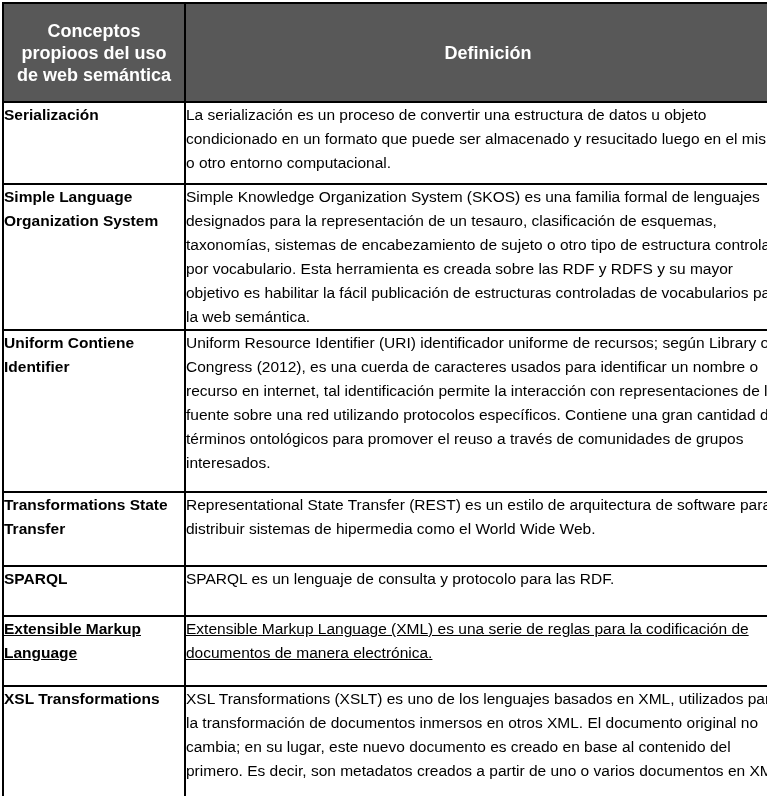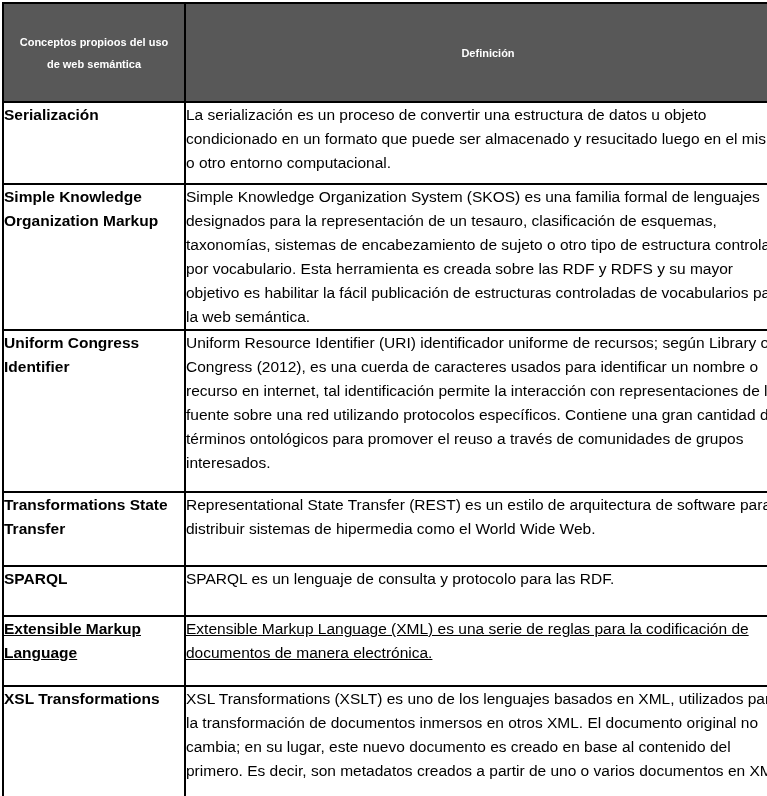--- a/index.html
+++ b/index.html
@@ -37,21 +37,21 @@
     border: 2px solid #000000;
     vertical-align: top;
     padding: 0;
   }
 
   
   .concept-table thead th {
     background: #585858;
     color: #ffffff;
     font-weight: bold;
-    font-size: 11px;
+    font-size: 18px;
     line-height: 22px;
     text-align: center;
     vertical-align: middle;
     height: 85px;
     padding: 6px 8px;
     border-color: #000000;
   }
   th.head-concept {
     width: 164px;
   }
@@ -99,26 +99,26 @@
       </tr>
     </thead>
     <tbody>
 
       <tr class="r-serializacion">
         <td class="cell-term">Serialización</td>
         <td class="cell-def">La serialización es un proceso de convertir una estructura de datos u objeto condicionado en un formato que puede ser almacenado y resucitado luego en el mismo o otro entorno computacional.</td>
       </tr>
 
       <tr class="r-skos">
-        <td class="cell-term">Simple Knowledge Organization Markup</td>
+        <td class="cell-term">Simple Language Organization System</td>
         <td class="cell-def">Simple Knowledge Organization System (SKOS) es una familia formal de lenguajes designados para la representación de un tesauro, clasificación de esquemas, taxonomías, sistemas de encabezamiento de sujeto o otro tipo de estructura controlada por vocabulario. Esta herramienta es creada sobre las RDF y RDFS y su mayor objetivo es habilitar la fácil publicación de estructuras controladas de vocabularios para la web semántica.</td>
       </tr>
 
       <tr class="r-uri">
-        <td class="cell-term">Uniform Congress Identifier</td>
+        <td class="cell-term">Uniform Contiene Identifier</td>
         <td class="cell-def">Uniform Resource Identifier (URI) identificador uniforme de recursos; según Library of Congress (2012), es una cuerda de caracteres usados para identificar un nombre o recurso en internet, tal identificación permite la interacción con representaciones de la fuente sobre una red utilizando protocolos específicos. Contiene una gran cantidad de términos ontológicos para promover el reuso a través de comunidades de grupos interesados.</td>
       </tr>
 
       <tr class="r-rest">
         <td class="cell-term">Transformations State Transfer</td>
         <td class="cell-def">Representational State Transfer (REST) es un estilo de arquitectura de software para distribuir sistemas de hipermedia como el World Wide Web.</td>
       </tr>
 
       <tr class="r-sparql">
         <td class="cell-term">SPARQL</td>

